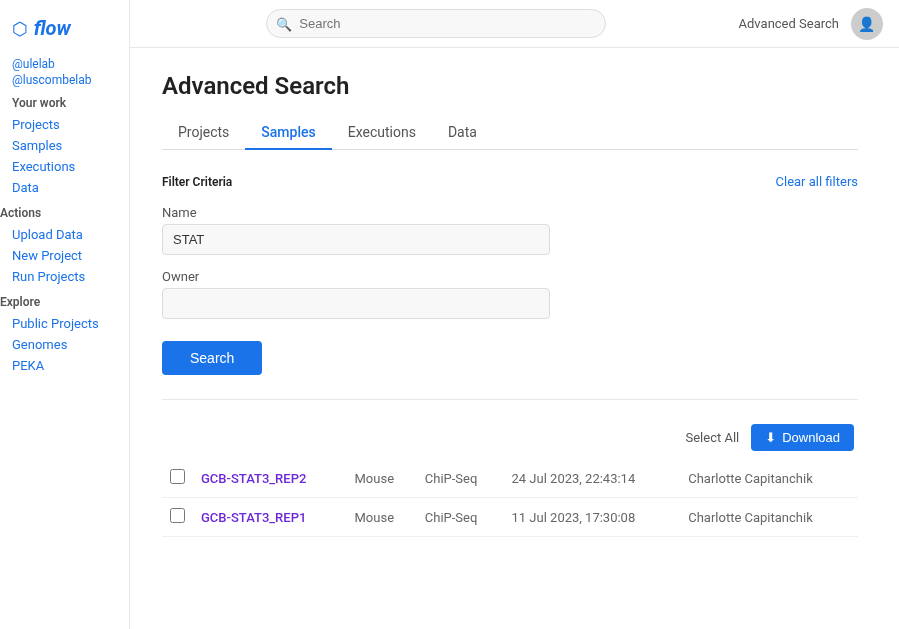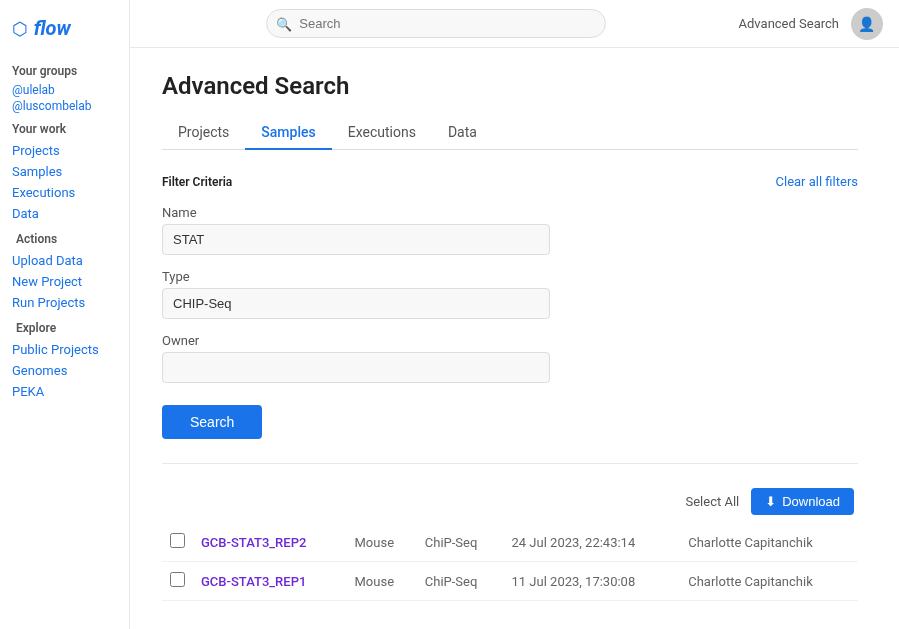--- a/index.html
+++ b/index.html
@@ -8,21 +8,21 @@
     .app-container { display: flex; height: 629px; width: 899px; overflow: hidden; }
 
     
     .sidebar { width: 130px; background: #fff; border-right: 1px solid #e8e8e8; padding: 12px 0; flex-shrink: 0; overflow-y: auto; }
     .sidebar-logo { display: flex; align-items: center; gap: 6px; padding: 4px 12px 16px; }
     .sidebar-logo-icon { color: #1a73e8; font-size: 18px; }
     .sidebar-logo-text { color: #1a73e8; font-size: 20px; font-weight: bold; font-style: italic; }
     .sidebar-section-label { font-size: 12px; font-weight: 600; color: #555; padding: 8px 12px 4px; }
     .sidebar-group-name { font-size: 12px; color: #1a73e8; padding: 1px 12px; cursor: pointer; }
     .sidebar-nav-item { font-size: 13px; color: #1a73e8; padding: 3px 12px; cursor: pointer; display: block; }
-    .sidebar-actions-label { font-size: 12px; font-weight: 600; color: #555; padding: 8px 16px 4px; }
+    .sidebar-actions-label { font-size: 12px; font-weight: 600; color: #555; padding: 8px 0 4px; }
 
     
     .topbar { height: 48px; background: #fff; border-bottom: 1px solid #e8e8e8; display: flex; align-items: center; padding: 0 16px; gap: 12px; position: relative; }
     .search-bar { flex: 1; max-width: 340px; margin: 0 auto; position: relative; }
     .search-bar input { width: 100%; padding: 6px 12px 6px 32px; border: 1px solid #ddd; border-radius: 20px; font-size: 13px; background: #f8f8f8; outline: none; }
     .search-bar-icon { position: absolute; left: 10px; top: 50%; transform: translateY(-50%); color: #999; font-size: 13px; }
     .topbar-adv-search { color: #555; font-size: 13px; cursor: pointer; white-space: nowrap; }
     .topbar-avatar { width: 32px; height: 32px; border-radius: 50%; background: #ccc; overflow: hidden; display: flex; align-items: center; justify-content: center; font-size: 14px; margin-left: auto; }
 
     
@@ -76,21 +76,20 @@
 <body>
 
 <div class="app-container">
 
   <aside class="sidebar">
     <div class="sidebar-logo">
       <span class="sidebar-logo-icon">⬡</span>
       <span class="sidebar-logo-text">flow</span>
     </div>
 
-    <div class="sidebar-section-label">Your groups</div>
     <div class="sidebar-group-name">@ulelab</div>
     <div class="sidebar-group-name">@luscombelab</div>
 
     <div class="sidebar-section-label">Your work</div>
     <a class="sidebar-nav-item">Projects</a>
     <a class="sidebar-nav-item">Samples</a>
     <a class="sidebar-nav-item">Executions</a>
     <a class="sidebar-nav-item">Data</a>
 
     <div class="sidebar-actions-label">Actions</div>
@@ -135,24 +134,20 @@
         <div class="filter-header">
           <span class="filter-title">Filter Criteria</span>
           <span class="clear-filters">Clear all filters</span>
         </div>
 
         <div class="filter-field">
           <div class="filter-label">Name</div>
           <input class="filter-input" type="text" value="STAT" style="">
         </div>
 
-        <div class="filter-field">
-          <div class="filter-label">Type</div>
-          <input class="filter-input" type="text" value="CHIP-Seq" style="">
-        </div>
 
         <div class="filter-field">
           <div class="filter-label">Owner</div>
           <input class="filter-input" type="text" value="" style="">
         </div>
 
         <button class="search-btn">Search</button>
 
         <hr class="divider">
 

